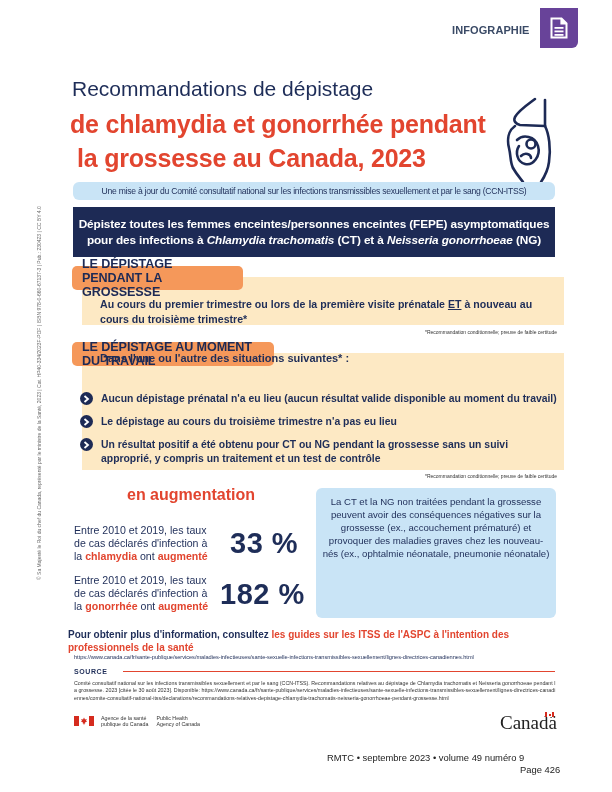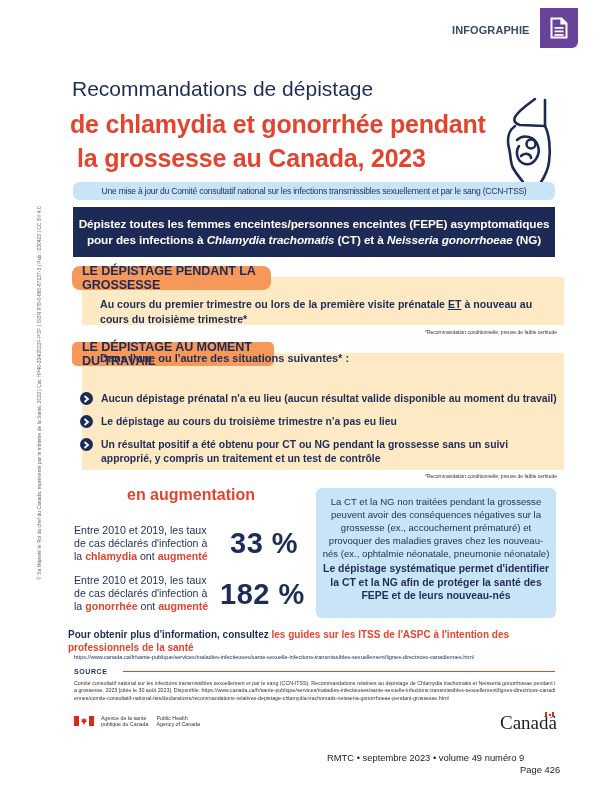--- a/index.html
+++ b/index.html
@@ -22,21 +22,21 @@
   #update-banner { position: absolute; top: 182px; left: 73px; width: 482px; height: 18px; background: #c9e4f6; border-radius: 6px; font-size: 8.6px; color: #1e2d58; display: flex; align-items: center; justify-content: center; letter-spacing: -0.25px; }
 
   #screen-box { position: absolute; top: 207px; left: 73px; width: 482px; height: 50px; background: #1d2a55; color: #ffffff; font-size: 11.8px; font-weight: bold; text-align: center; line-height: 16px; padding-top: 9px; letter-spacing: -0.1px; }
   #screen-box em { font-style: italic; }
 
   
   .section { position: absolute; left: 73px; background: #fde9c4; }
   .section-tab { position: absolute; left: 72px; background: #f5985a; border-radius: 5px; color: #1d2a55; font-weight: bold; font-size: 12.6px; padding: 0 10px; display: flex; align-items: center; letter-spacing: -0.1px; }
 
   #sec1 { top: 277px; width: 482px; height: 48px; left: 82px; }
-  #sec1-tab { top: 266px; width: 199px; height: 24px; border-radius: 8px; }
+  #sec1-tab { top: 266px; width: 171px; height: 24px; }
   #sec1-text { position: absolute; top: 297px; left: 100px; width: 440px; font-size: 10.6px; font-weight: bold; line-height: 15px; color: #1e2d58; }
   #sec1-text u { text-decoration: underline; }
   .footnote { position: absolute; right: 55px; font-size: 5px; color: #333; }
   #fn1 { top: 329px; }
 
   #sec2 { top: 353px; width: 482px; height: 117px; left: 82px; }
   #sec2-tab { top: 342px; width: 202px; height: 24px; }
   #sec2-intro { position: absolute; top: 352px; left: 100px; font-size: 11px; font-weight: bold; color: #1e2d58; }
   .bullet { position: absolute; left: 80px; display: flex; align-items: flex-start; font-size: 10.4px; font-weight: bold; color: #1e2d58; line-height: 14px; }
   .bullet .chev { width: 13px; height: 13px; border-radius: 50%; background: #1d2a55; flex: 0 0 13px; margin-right: 8px; margin-top: 0; display: flex; align-items: center; justify-content: center; }
@@ -163,21 +163,20 @@
 
 <div id="stat2-text" class="stat-text">
   <div>Entre 2010 et 2019, les taux</div>
   <div>de cas déclarés d'infection à</div>
   <div><span>la </span><b>gonorrhée</b><span> ont </span><b>augmenté</b></div>
 </div>
 <div id="stat2-value" class="stat-value">182 %</div>
 
 <div id="info-box">
   <div>La CT et la NG non traitées pendant la grossesse peuvent avoir des conséquences négatives sur la grossesse (ex., accouchement prématuré) et provoquer des maladies graves chez les nouveau-nés (ex., ophtalmie néonatale, pneumonie néonatale)</div>
-  <div id="info-strong">Le dépistage systématique permet d'identifier la CT et la NG afin de protéger la santé des FEPE et de leurs nouveau-nés</div>
 </div>
 
 <div id="more-info"><span>Pour obtenir plus d'information, consultez </span><span class="lnk">les guides sur les ITSS de l'ASPC à l'intention des professionnels de la santé</span></div>
 <div id="more-url">https://www.canada.ca/fr/sante-publique/services/maladies-infectieuses/sante-sexuelle-infections-transmissibles-sexuellement/lignes-directrices-canadiennes.html</div>
 
 <div id="source-label">SOURCE</div>
 <div id="source-rule"></div>
 <div id="source-text">Comité consultatif national sur les infections transmissibles sexuellement et par le sang (CCN-ITSS). Recommandations relatives au dépistage de Chlamydia trachomatis et Neisseria gonorrhoeae pendant la grossesse. 2023 [citée le 30 août 2023]. Disponible: https://www.canada.ca/fr/sante-publique/services/maladies-infectieuses/sante-sexuelle-infections-transmissibles-sexuellement/lignes-directrices-canadiennes/comite-consultatif-national-itss/declarations/recommandations-relatives-depistage-chlamydia-trachomatis-neisseria-gonorrhoeae-pendant-grossesse.html</div>
 
 <div id="gov-flag">

